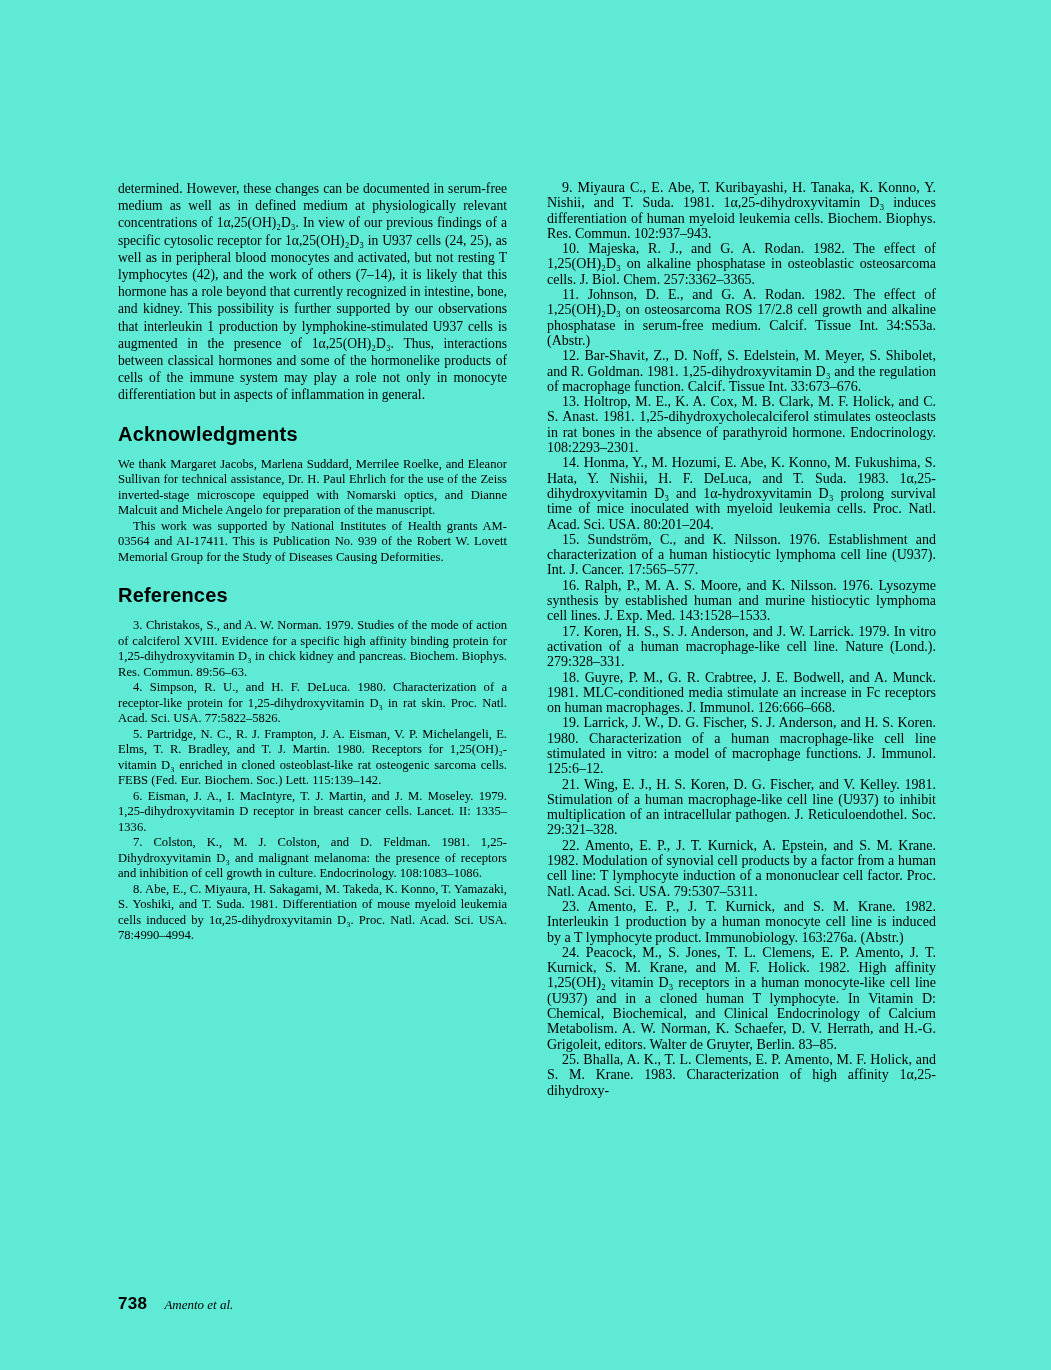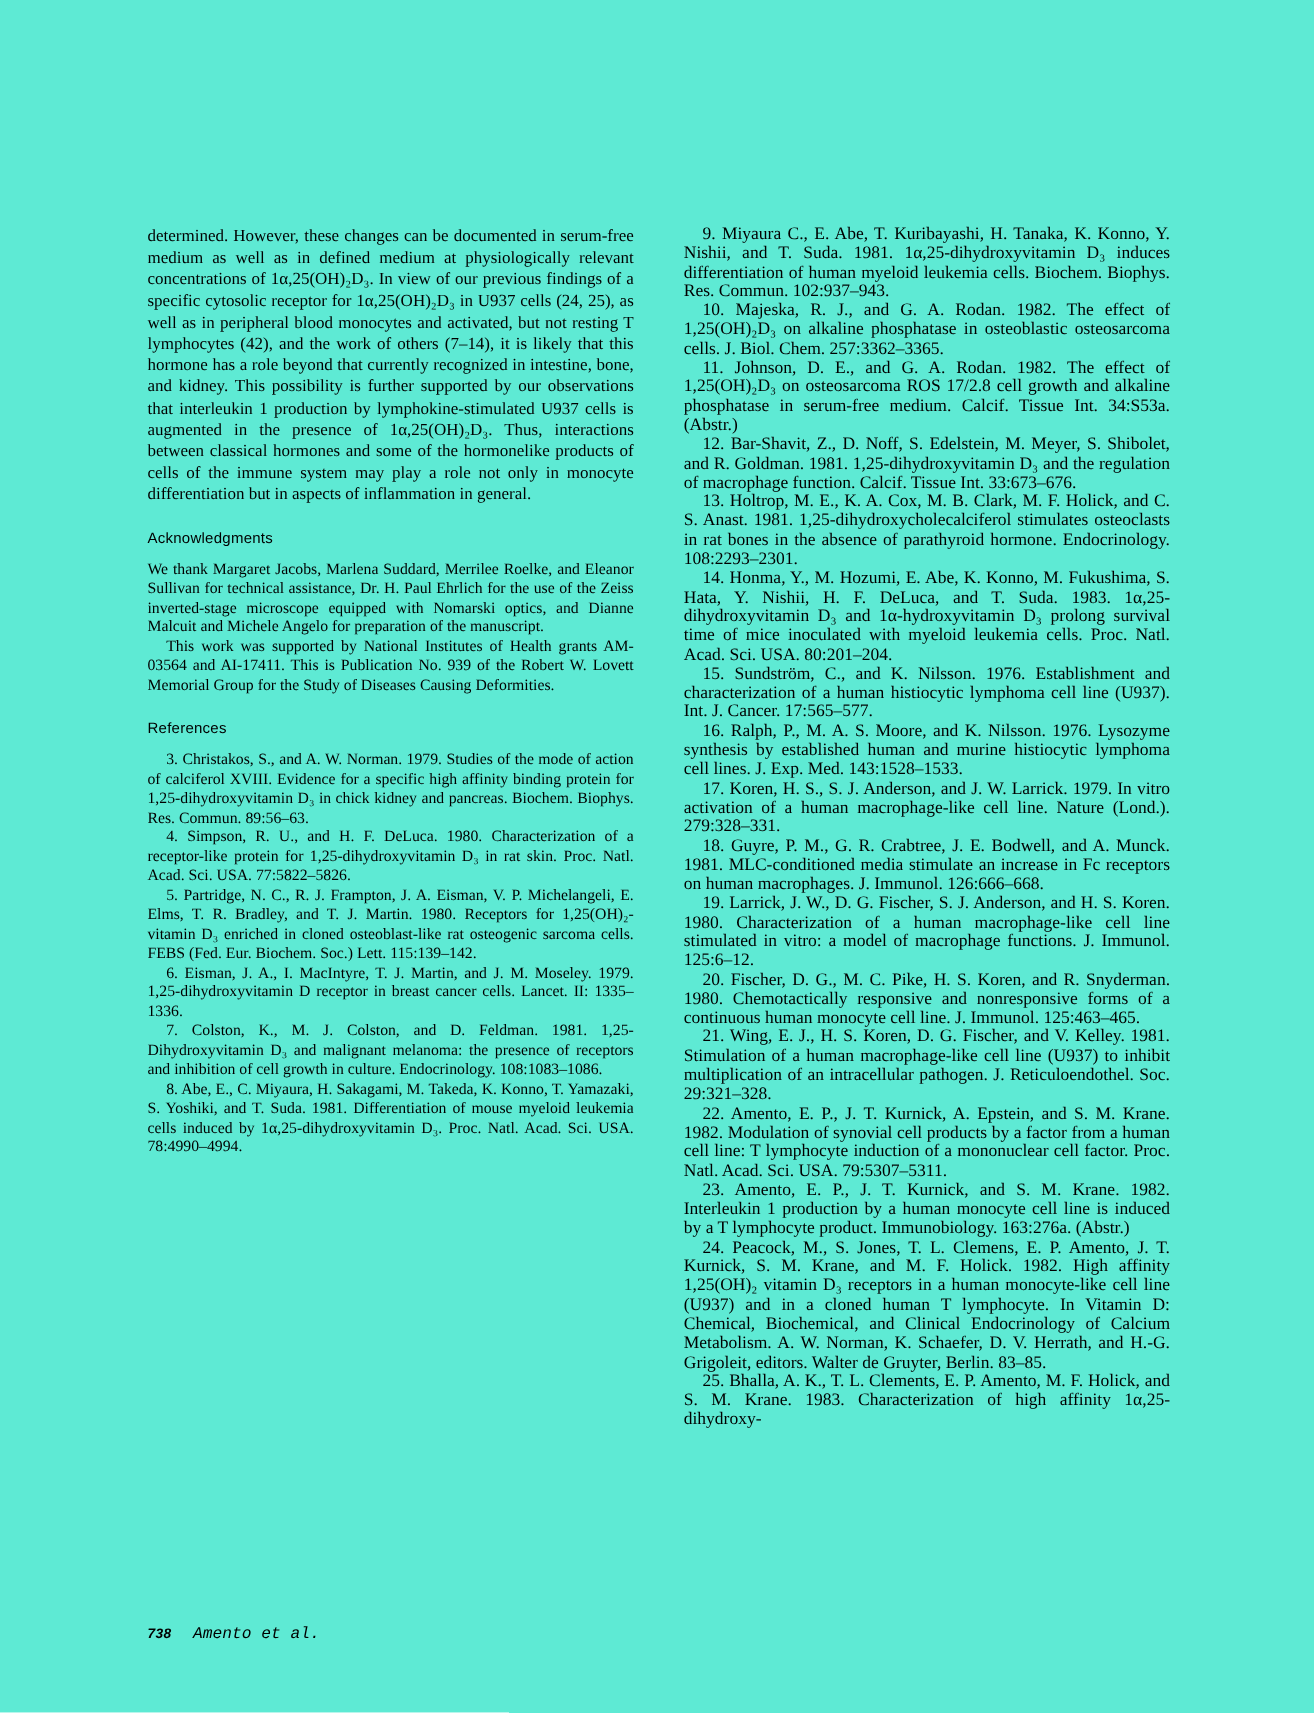--- a/index.html
+++ b/index.html
@@ -45,22 +45,22 @@
   }
   .ack-body p, .ref-list p {
     font-size: 12.6px;
     line-height: 15.5px;
   }
   .indent {
     text-indent: 15px;
   }
   h2.section {
     font-family: "Liberation Sans", sans-serif;
-    font-size: 12px;
-    font-weight: normal;
+    font-size: 20px;
+    font-weight: bold;
     margin: 19px 0 11px 0;
     letter-spacing: 0.2px;
   }
   .ref-item {
     text-indent: 15px;
     text-align: justify;
     font-size: 12.4px;
     line-height: 15.2px;
     margin: 0;
   }
@@ -70,29 +70,27 @@
   }
   .footer {
     position: absolute;
     left: 118px;
     bottom: 56px;
     font-size: 12.5px;
   }
   .footer .pageno {
     font-family: "Liberation Sans", sans-serif;
     font-weight: bold;
-    font-size: 11px;
+    font-size: 17px;
     letter-spacing: 0.3px;
-    font-style: italic;
   }
   .footer .authors {
     font-style: italic;
     margin-left: 14px;
     font-size: 13px;
-    font-family: Liberation Mono, monospace;
   }
 </style>
 </head>
 <body>
 
 <div class="page">
 
   <div class="cols">
 
     <div class="col col-left">
@@ -125,21 +123,20 @@
         <p class="ref-item">10. Majeska, R. J., and G. A. Rodan. 1982. The effect of 1,25(OH)₂D₃ on alkaline phosphatase in osteoblastic osteosarcoma cells. J. Biol. Chem. 257:3362–3365.</p>
         <p class="ref-item">11. Johnson, D. E., and G. A. Rodan. 1982. The effect of 1,25(OH)₂D₃ on osteosarcoma ROS 17/2.8 cell growth and alkaline phosphatase in serum-free medium. Calcif. Tissue Int. 34:S53a. (Abstr.)</p>
         <p class="ref-item">12. Bar-Shavit, Z., D. Noff, S. Edelstein, M. Meyer, S. Shibolet, and R. Goldman. 1981. 1,25-dihydroxyvitamin D₃ and the regulation of macrophage function. Calcif. Tissue Int. 33:673–676.</p>
         <p class="ref-item">13. Holtrop, M. E., K. A. Cox, M. B. Clark, M. F. Holick, and C. S. Anast. 1981. 1,25-dihydroxycholecalciferol stimulates osteoclasts in rat bones in the absence of parathyroid hormone. Endocrinology. 108:2293–2301.</p>
         <p class="ref-item">14. Honma, Y., M. Hozumi, E. Abe, K. Konno, M. Fukushima, S. Hata, Y. Nishii, H. F. DeLuca, and T. Suda. 1983. 1α,25-dihydroxyvitamin D₃ and 1α-hydroxyvitamin D₃ prolong survival time of mice inoculated with myeloid leukemia cells. Proc. Natl. Acad. Sci. USA. 80:201–204.</p>
         <p class="ref-item">15. Sundström, C., and K. Nilsson. 1976. Establishment and characterization of a human histiocytic lymphoma cell line (U937). Int. J. Cancer. 17:565–577.</p>
         <p class="ref-item">16. Ralph, P., M. A. S. Moore, and K. Nilsson. 1976. Lysozyme synthesis by established human and murine histiocytic lymphoma cell lines. J. Exp. Med. 143:1528–1533.</p>
         <p class="ref-item">17. Koren, H. S., S. J. Anderson, and J. W. Larrick. 1979. In vitro activation of a human macrophage-like cell line. Nature (Lond.). 279:328–331.</p>
         <p class="ref-item">18. Guyre, P. M., G. R. Crabtree, J. E. Bodwell, and A. Munck. 1981. MLC-conditioned media stimulate an increase in Fc receptors on human macrophages. J. Immunol. 126:666–668.</p>
         <p class="ref-item">19. Larrick, J. W., D. G. Fischer, S. J. Anderson, and H. S. Koren. 1980. Characterization of a human macrophage-like cell line stimulated in vitro: a model of macrophage functions. J. Immunol. 125:6–12.</p>
-        <p class="ref-item">20. Fischer, D. G., M. C. Pike, H. S. Koren, and R. Snyderman. 1980. Chemotactically responsive and nonresponsive forms of a continuous human monocyte cell line. J. Immunol. 125:463–465.</p>
         <p class="ref-item">21. Wing, E. J., H. S. Koren, D. G. Fischer, and V. Kelley. 1981. Stimulation of a human macrophage-like cell line (U937) to inhibit multiplication of an intracellular pathogen. J. Reticuloendothel. Soc. 29:321–328.</p>
         <p class="ref-item">22. Amento, E. P., J. T. Kurnick, A. Epstein, and S. M. Krane. 1982. Modulation of synovial cell products by a factor from a human cell line: T lymphocyte induction of a mononuclear cell factor. Proc. Natl. Acad. Sci. USA. 79:5307–5311.</p>
         <p class="ref-item">23. Amento, E. P., J. T. Kurnick, and S. M. Krane. 1982. Interleukin 1 production by a human monocyte cell line is induced by a T lymphocyte product. Immunobiology. 163:276a. (Abstr.)</p>
         <p class="ref-item">24. Peacock, M., S. Jones, T. L. Clemens, E. P. Amento, J. T. Kurnick, S. M. Krane, and M. F. Holick. 1982. High affinity 1,25(OH)₂ vitamin D₃ receptors in a human monocyte-like cell line (U937) and in a cloned human T lymphocyte. In Vitamin D: Chemical, Biochemical, and Clinical Endocrinology of Calcium Metabolism. A. W. Norman, K. Schaefer, D. V. Herrath, and H.-G. Grigoleit, editors. Walter de Gruyter, Berlin. 83–85.</p>
         <p class="ref-item">25. Bhalla, A. K., T. L. Clements, E. P. Amento, M. F. Holick, and S. M. Krane. 1983. Characterization of high affinity 1α,25-dihydroxy-</p>
       </div>
     </div>
 
   </div>
 

